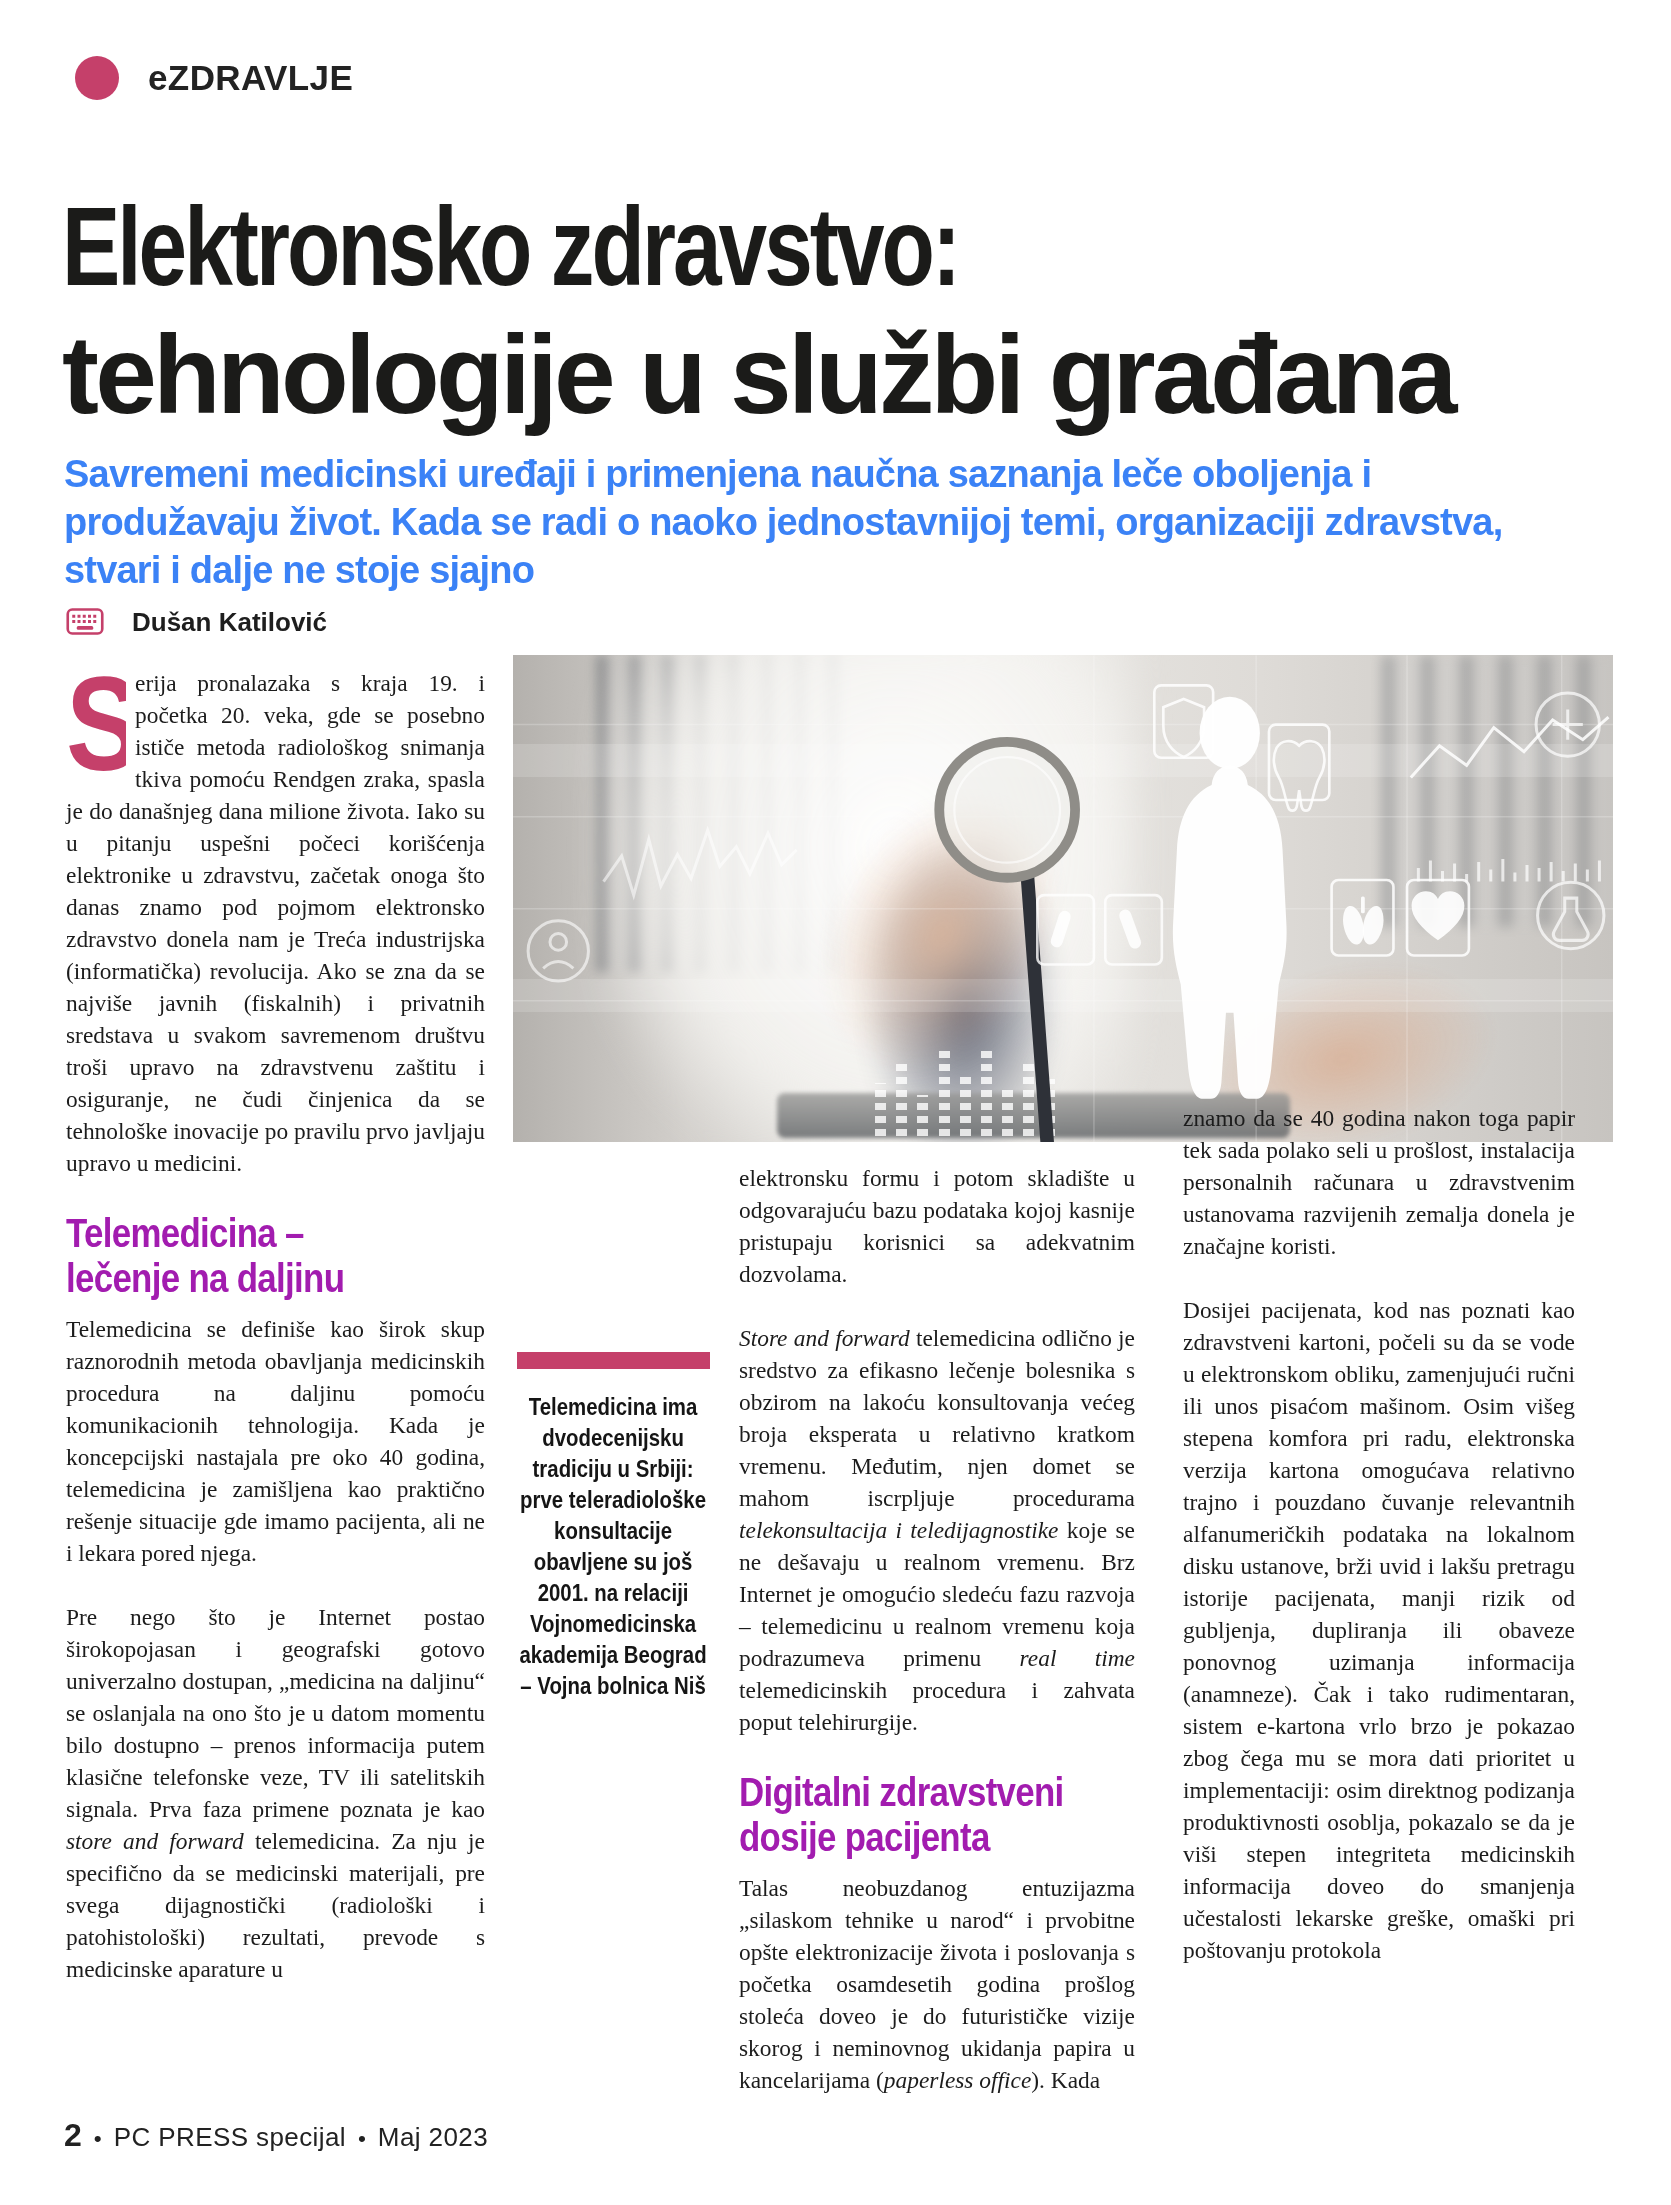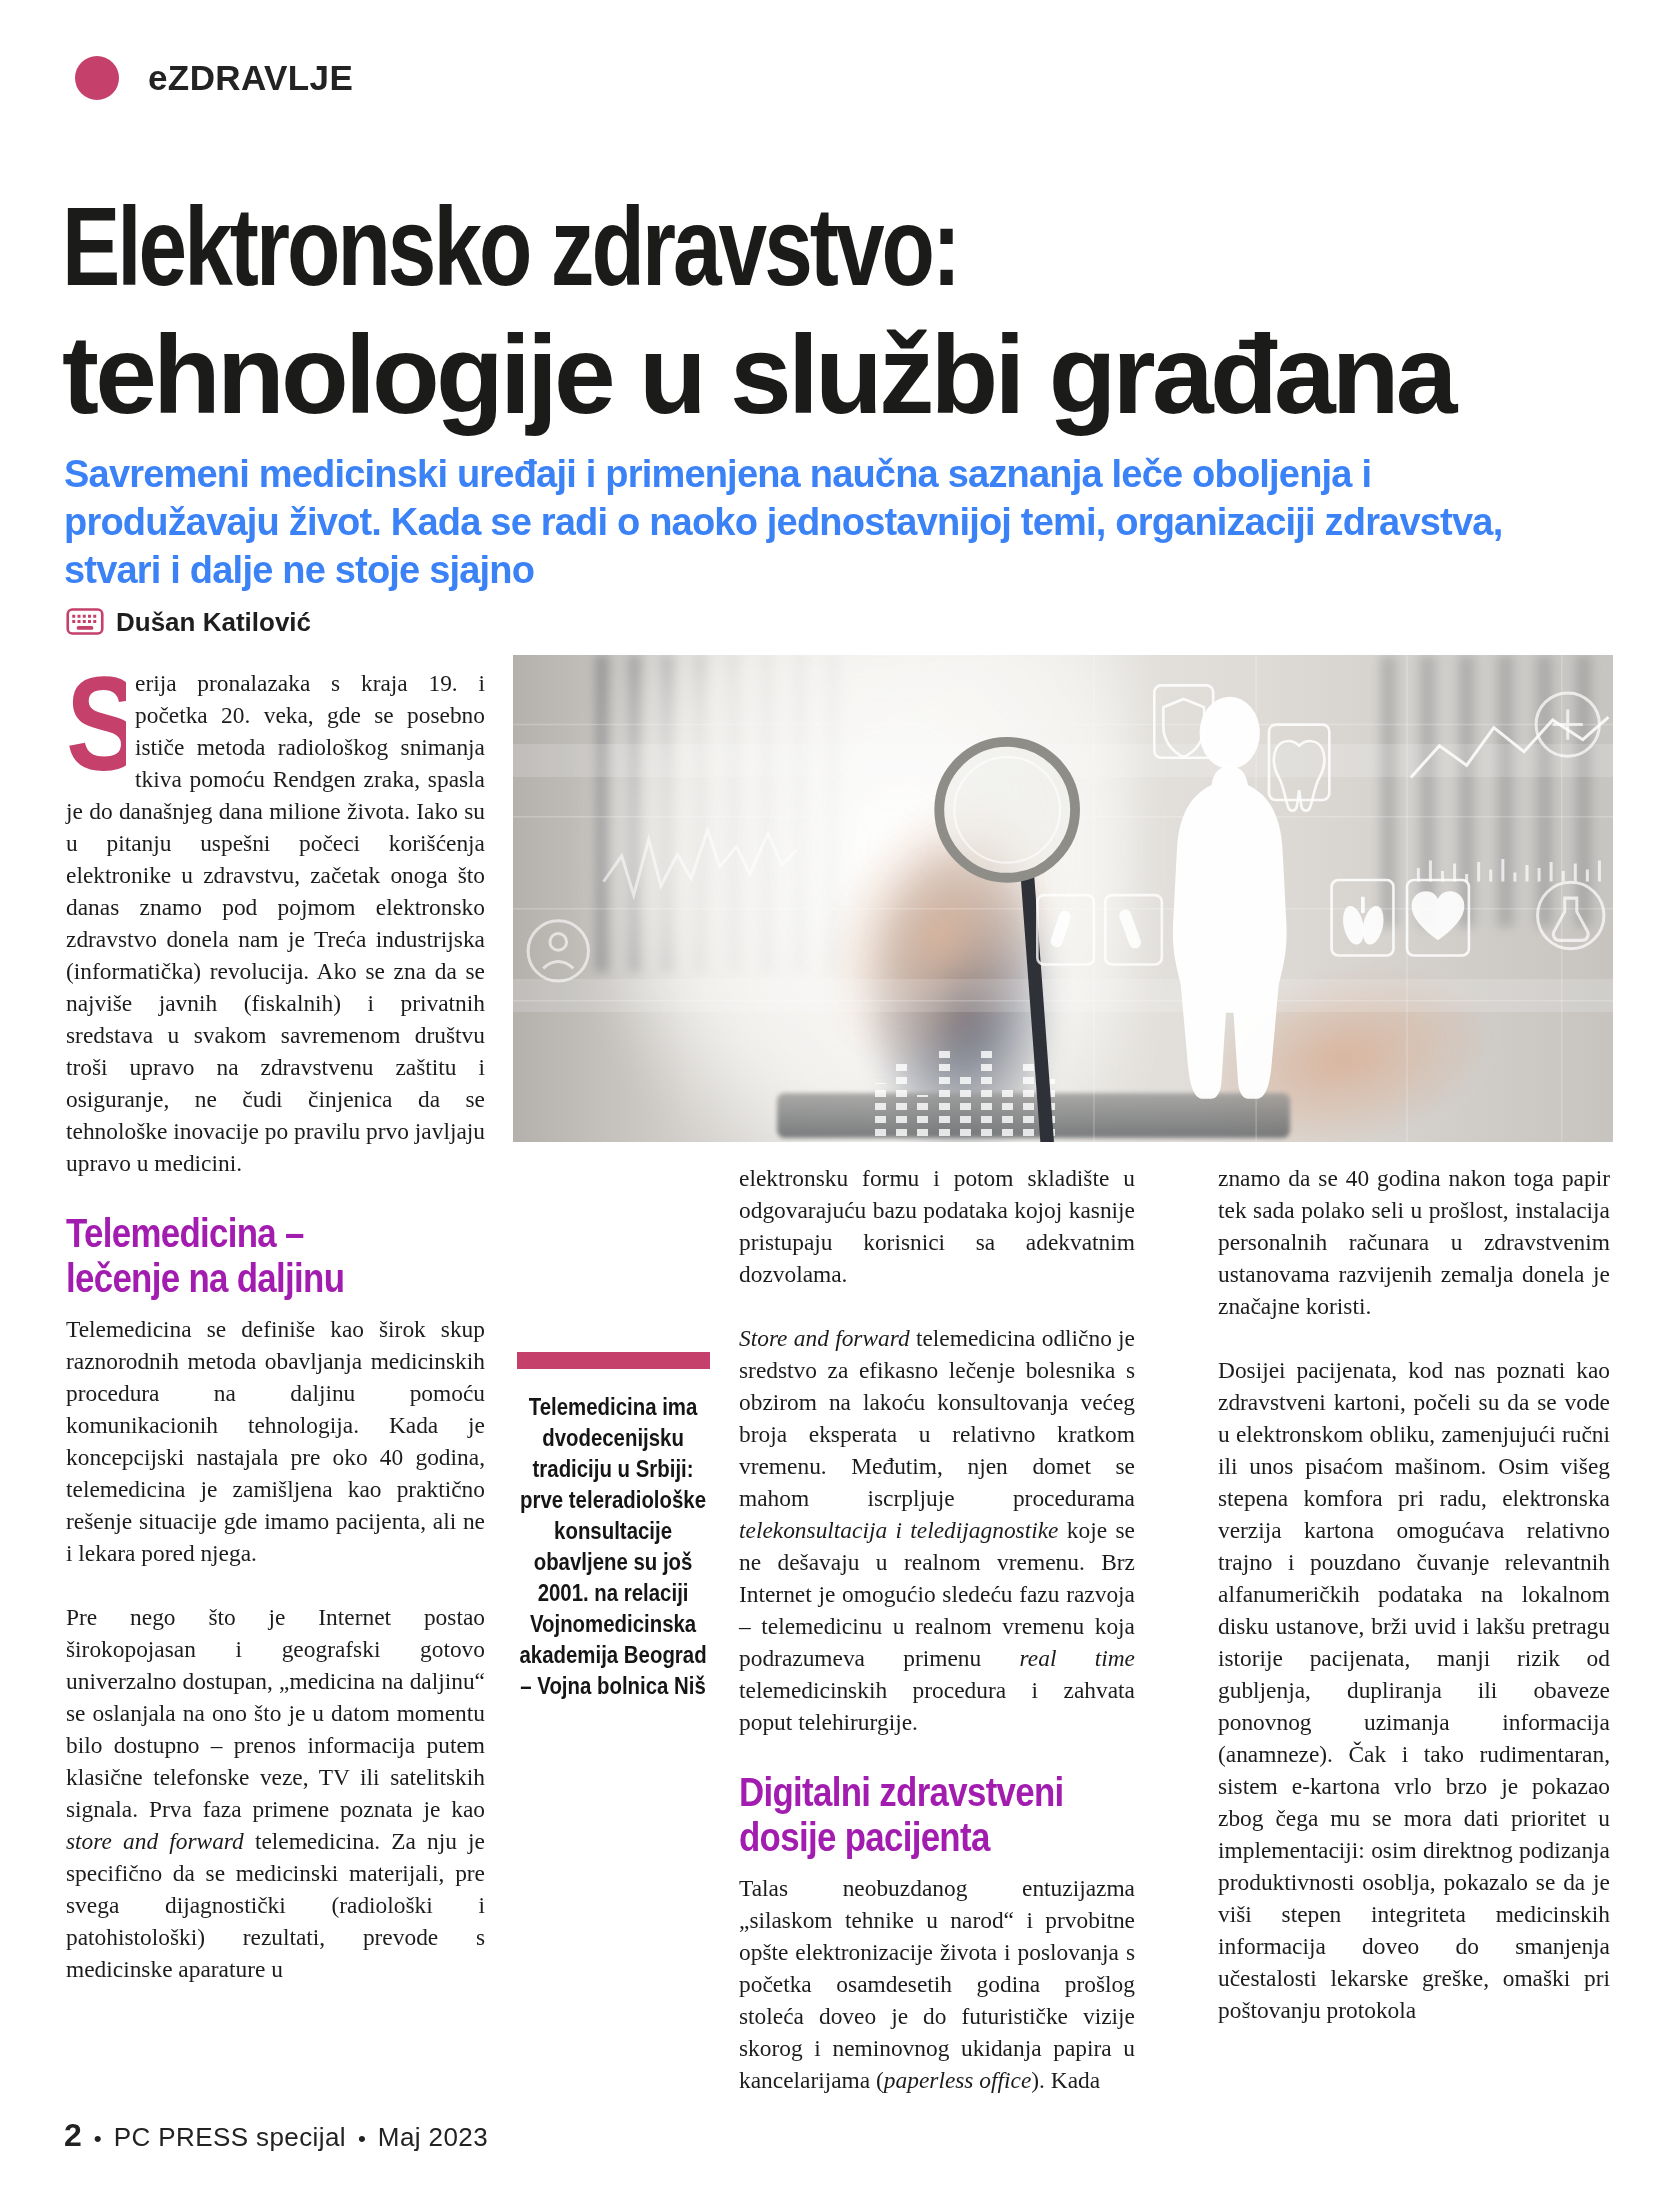--- a/index.html
+++ b/index.html
@@ -16,21 +16,21 @@
   .headline{color:#1b1b19;font-weight:700;}
   .headline-line{display:block;white-space:nowrap;transform-origin:0 50%;
                  font-size:112px;line-height:128px;letter-spacing:-3.8px;}
   .hl1{transform:scaleX(0.78);}
   .hl2{transform:scaleX(0.99);}
 
   
   .lede{font-size:38px;line-height:48px;font-weight:700;color:#3b82f6;letter-spacing:-0.8px;}
 
   
-  .byline{display:flex;align-items:center;gap:12px;}
+  .byline{display:flex;align-items:center;gap:28px;}
   .byline-name{font-size:26px;font-weight:700;color:#1e1e1e;}
 
   
   .col{position:absolute;}
   .body-p{font-family:"Liberation Serif",serif;font-size:23.4px;line-height:32px;color:#1c1c1c;
           text-align:justify;margin:0 0 32px 0;}
   .it{font-style:italic;}
   .dropcap{float:left;width:60px;height:100px;margin:6px 9px 0 0;}
   .subhead{margin:4.5px 0 12px 0;color:#a21caf;}
   .subhead-line{display:block;white-space:nowrap;transform-origin:0 50%;transform:scaleX(0.85);
@@ -239,21 +239,21 @@
   <div class="col" style="left:739px;top:1162px;width:396px;">
     <p class="body-p">elektronsku formu i potom skladište u odgovarajuću bazu podataka kojoj kasnije pristupaju korisnici sa adekvatnim dozvolama.</p>
     <p class="body-p"><span class="it">Store and forward</span><span> telemedicina odlično je sredstvo za efikasno lečenje bolesnika s obzirom na lakoću konsultovanja većeg broja eksperata u relativno kratkom vremenu. Međutim, njen domet se mahom iscrpljuje procedurama </span><span class="it">telekonsultacija i teledijagnostike</span><span> koje se ne dešavaju u realnom vremenu. Brz Internet je omogućio sledeću fazu razvoja – telemedicinu u realnom vremenu koja podrazumeva primenu </span><span class="it">real time</span><span> telemedicinskih procedura i zahvata poput telehirurgije.</span></p>
     <h2 class="subhead">
       <span class="subhead-line">Digitalni zdravstveni</span>
       <span class="subhead-line">dosije pacijenta</span>
     </h2>
     <p class="body-p"><span>Talas neobuzdanog entuzijazma „silaskom tehnike u narod“ i prvobitne opšte elektronizacije života i poslovanja s početka osamdesetih godina prošlog stoleća doveo je do futurističke vizije skorog i neminovnog ukidanja papira u kancelarijama (</span><span class="it">paperless office</span><span>). Kada</span></p>
   </div>
 
-  <div class="col" style="left:1183px;top:1162px;width:392px;margin-left:35px;">
+  <div class="col" style="left:1183px;top:1102px;width:392px;">
     <p class="body-p">znamo da se 40 godina nakon toga papir tek sada polako seli u prošlost, instalacija personalnih računara u zdravstvenim ustanovama razvijenih zemalja donela je značajne koristi.</p>
     <p class="body-p">Dosijei pacijenata, kod nas poznati kao zdravstveni kartoni, počeli su da se vode u elektronskom obliku, zamenjujući ručni ili unos pisaćom mašinom. Osim višeg stepena komfora pri radu, elektronska verzija kartona omogućava relativno trajno i pouzdano čuvanje relevantnih alfanumeričkih podataka na lokalnom disku ustanove, brži uvid i lakšu pretragu istorije pacijenata, manji rizik od gubljenja, dupliranja ili obaveze ponovnog uzimanja informacija (anamneze). Čak i tako rudimentaran, sistem e-kartona vrlo brzo je pokazao zbog čega mu se mora dati prioritet u implementaciji: osim direktnog podizanja produktivnosti osoblja, pokazalo se da je viši stepen integriteta medicinskih informacija doveo do smanjenja učestalosti lekarske greške, omaški pri poštovanju protokola</p>
   </div>
 
   <div class="abs footer" style="left:64px;top:2117px;">
     <span class="num">2</span>
     <span class="sep">•</span>
     <span class="txt">PC PRESS specijal</span>
     <span class="sep">•</span>
     <span class="txt">Maj 2023</span>

